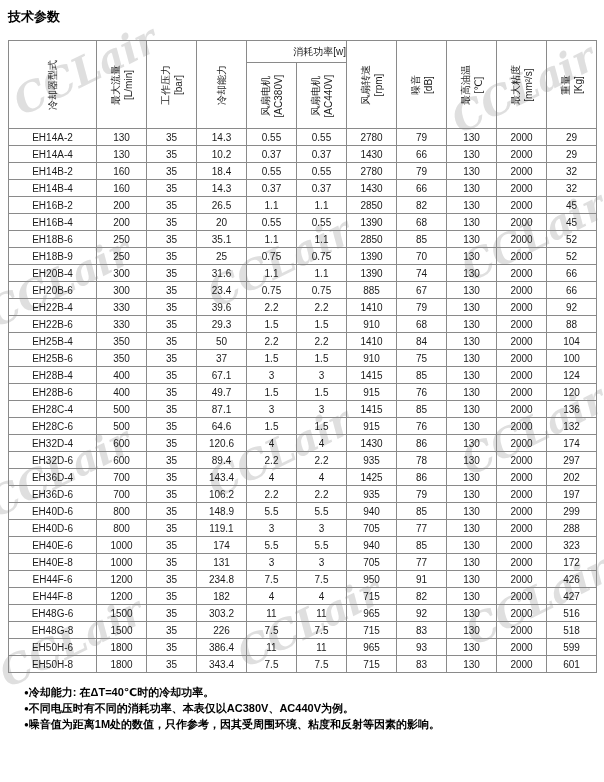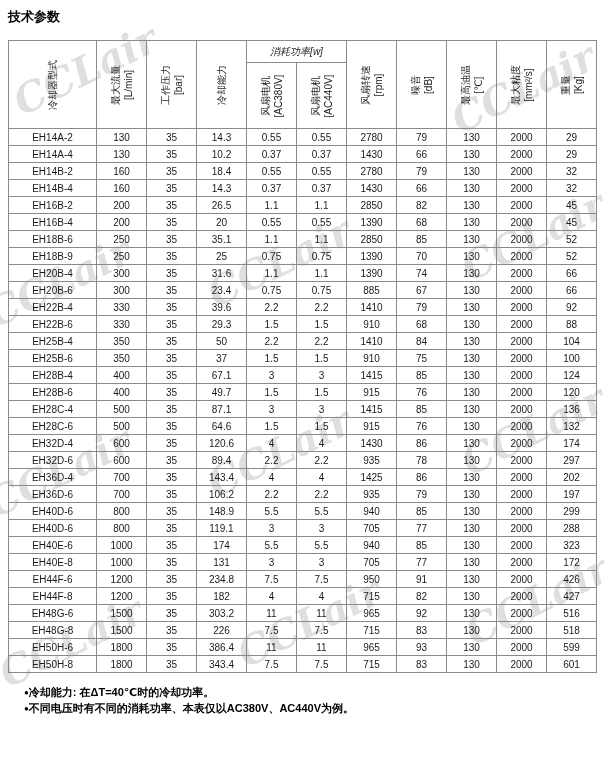--- a/index.html
+++ b/index.html
@@ -21,21 +21,21 @@
 
   table.spec {
     border-collapse:collapse; table-layout:fixed; width:588px; margin-top:14px;
     background:transparent;
   }
   table.spec th, table.spec td { border:1px solid #8a8a8a; }
   table.spec { border:1px solid #6a6a6a; }
   thead th { position:relative; font-weight:normal; background:transparent; }
   tr.hrow1 { height:22px; }
   tr.hrow2 { height:66px; }
-  .group-head { font-size:10px; text-align:center; vertical-align:middle;font-style:italic; }
+  .group-head { font-size:10px; text-align:right; vertical-align:middle; }
   .vtext {
     position:absolute; top:50%; left:50%;
     transform:translate(-50%,-50%) rotate(-90deg);
     white-space:nowrap; font-size:10px; line-height:1.25; text-align:center;
   }
   tbody td {
     height:17px; font-size:10px; text-align:center; vertical-align:middle;
     padding:0 2px; background:transparent;
   }
 
@@ -566,15 +566,16 @@
             <td>130</td>
             <td>2000</td>
             <td>601</td>
           </tr>
         </tbody>
     </table>
 
     <ul class="notes">
       <li>冷却能力: 在ΔT=40℃时的冷却功率。</li>
       <li>不同电压时有不同的消耗功率、本表仅以AC380V、AC440V为例。</li>
+      <li>噪音值为距离1M处的数值，只作参考，因其受周围环境、粘度和反射等因素的影响。</li>
     </ul>
   </div>
 </div>
 
 </body></html>

